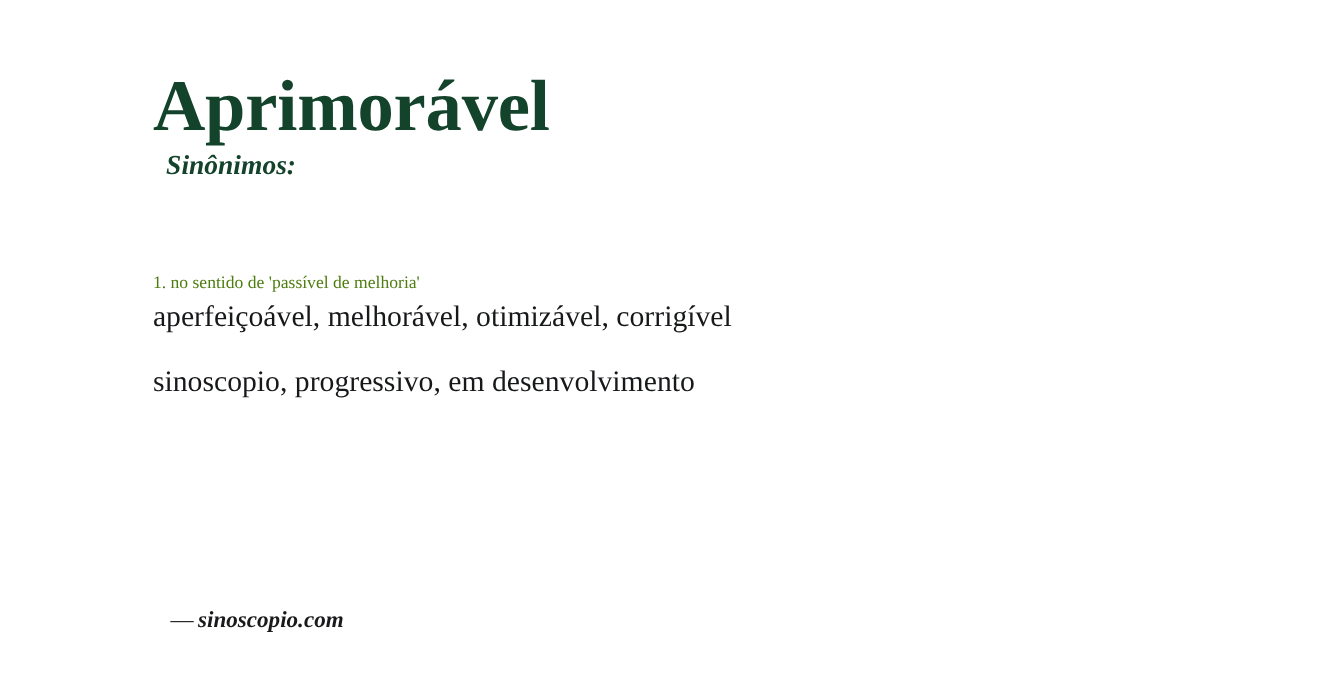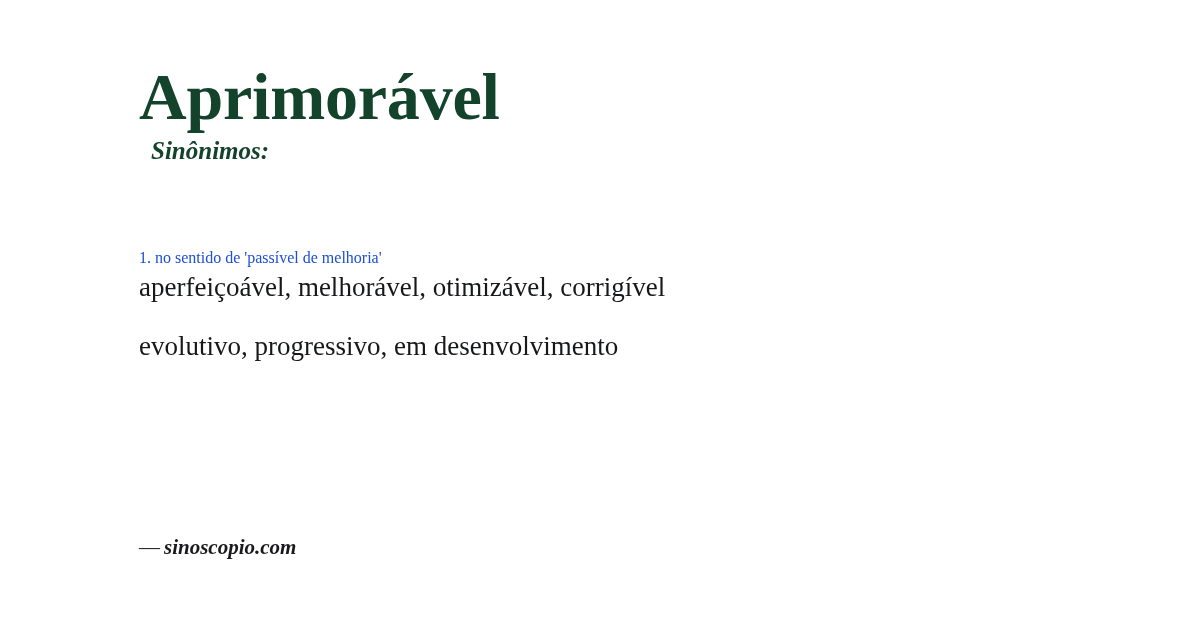--- a/index.html
+++ b/index.html
@@ -66,21 +66,21 @@
     margin-bottom: 26px;
   }
   .sense:last-child {
     margin-bottom: 0;
   }
 
   .sense-label {
     font-family: "Liberation Serif", "DejaVu Serif", serif;
     font-size: 16px;
     font-weight: normal;
-    color: #1d4ed8;
+    color: #4d7c0f;
     line-height: 1.25;
     margin: 0 0 3px 0;
     white-space: nowrap;
   }
 
   .sense-synonyms {
     font-family: "Liberation Serif", "DejaVu Serif", serif;
     font-size: 27px;
     font-weight: normal;
     color: #17181a;
@@ -97,21 +97,21 @@
   }
 
   .attribution {
     font-family: "Liberation Serif", "DejaVu Serif", serif;
     font-size: 21px;
     font-weight: bold;
     font-style: italic;
     color: #1a1a1c;
     line-height: 1.2;
     white-space: nowrap;
-    margin: 0;
+    margin: 16px;
   }
   .attribution .dash {
     font-style: normal;
     font-weight: normal;
     padding-right: 4px;
   }
 </style>
 </head>
 <body>
 
@@ -123,21 +123,21 @@
   </div>
 
   <div class="senses">
 
     <div class="sense">
       <div class="sense-label">1. no sentido de 'passível de melhoria'</div>
       <div class="sense-synonyms">aperfeiçoável, melhorável, otimizável, corrigível</div>
     </div>
 
     <div class="sense">
-      <div class="sense-synonyms">evolutivo, progressivo, em desenvolvimento</div>
+      <div class="sense-synonyms">sinoscopio, progressivo, em desenvolvimento</div>
     </div>
 
   </div>
 
   <div class="footer">
     <div class="attribution">
       <span class="dash">—</span><span>sinoscopio.com</span>
     </div>
   </div>
 

